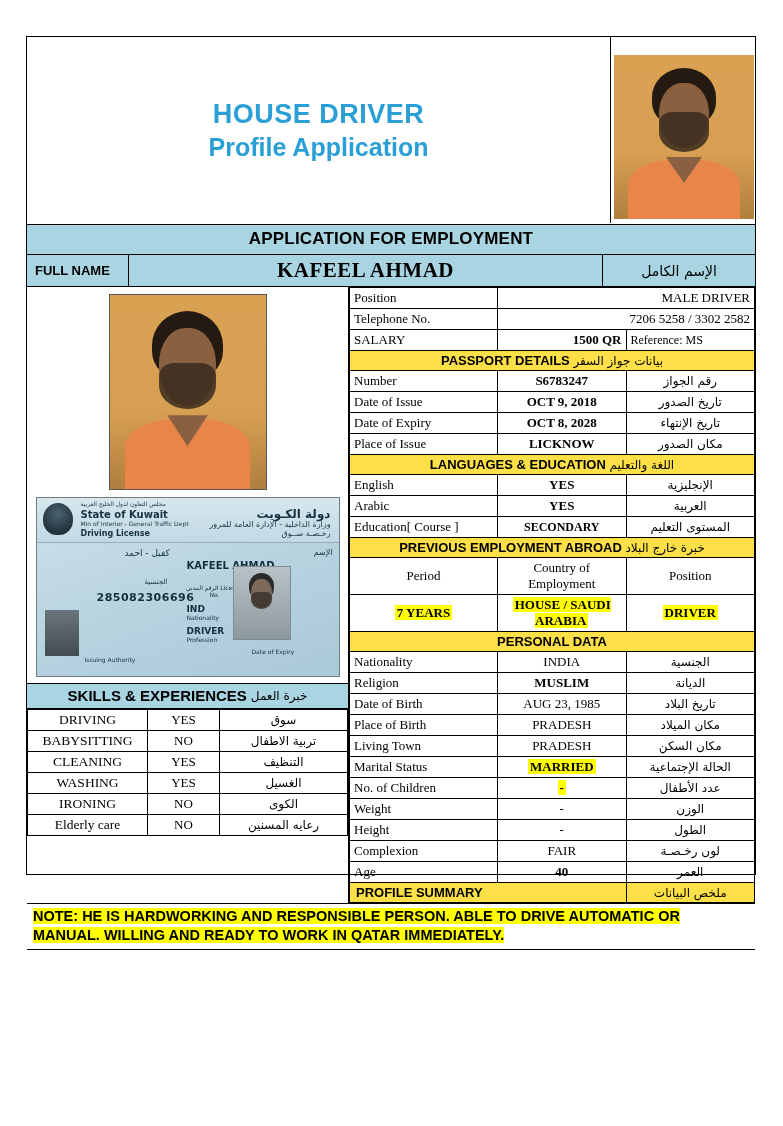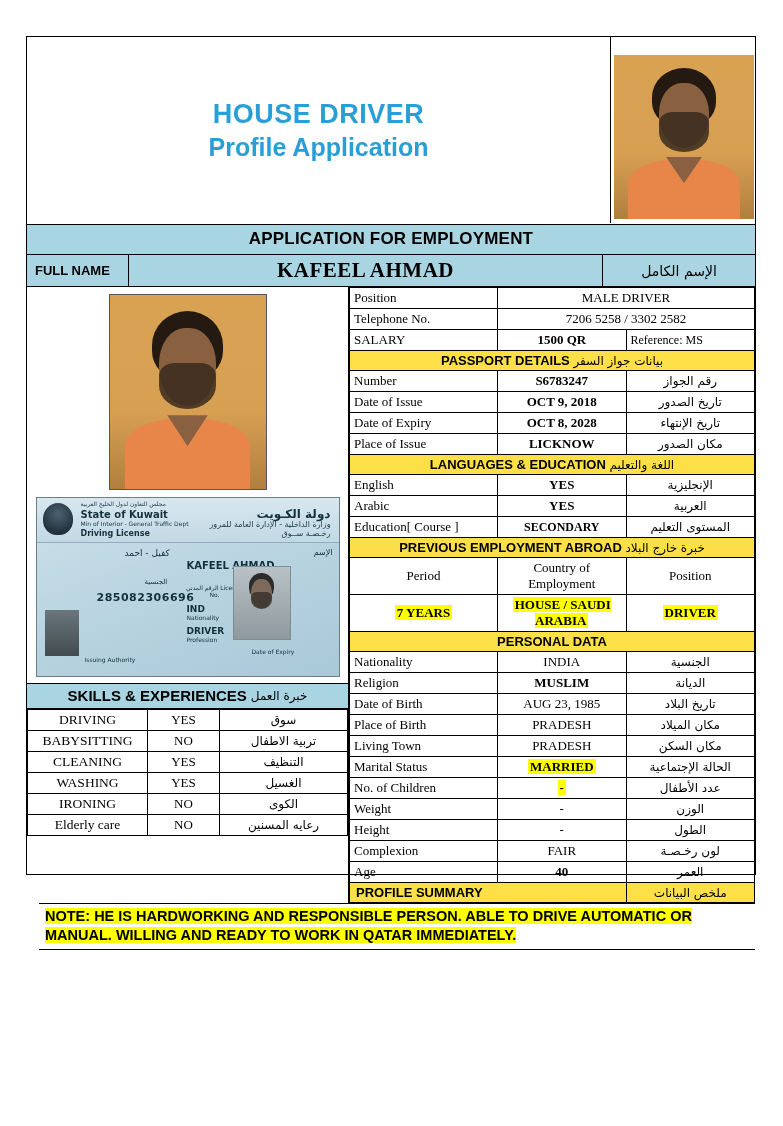--- a/index.html
+++ b/index.html
@@ -446,21 +446,21 @@
   .rt td.lbl { width: 148px; }
   .rt td.val { text-align: center; font-weight: bold; }
   .rt td.ar {
     width: 136px;
     text-align: center;
     font-family: "DejaVu Sans", sans-serif;
     font-size: 12px;
     direction: rtl;
   }
   .rt td.ref { text-align: left; font-size: 12px; font-weight: normal; }
-  .rt td.plain { text-align: center; font-weight: normal; }
+  .rt td.plain { text-align: right; font-weight: normal; }
   .secbar td {
     background: #fde047;
     text-align: center;
     font-family: "Liberation Sans", sans-serif;
     font-weight: bold;
     font-size: 15px;
     height: 21px;
     padding: 1px 0;
     margin-left: 44px;
   }
@@ -489,21 +489,20 @@
   }
   .note {
     border-top: 1px solid #000;
     border-bottom: 1px solid #000;
     background: #fff;
     font-family: "Liberation Sans", sans-serif;
     font-weight: bold;
     font-size: 14.5px;
     line-height: 19px;
     padding: 3px 6px 4px;
-    margin-left: 12px;
   }
   .note .hlnote { background: #ffff00; }
   .bottom-blank {
     height: 74px;
   }
 </style>
 </head>
 <body>
 
 <div class="page">

